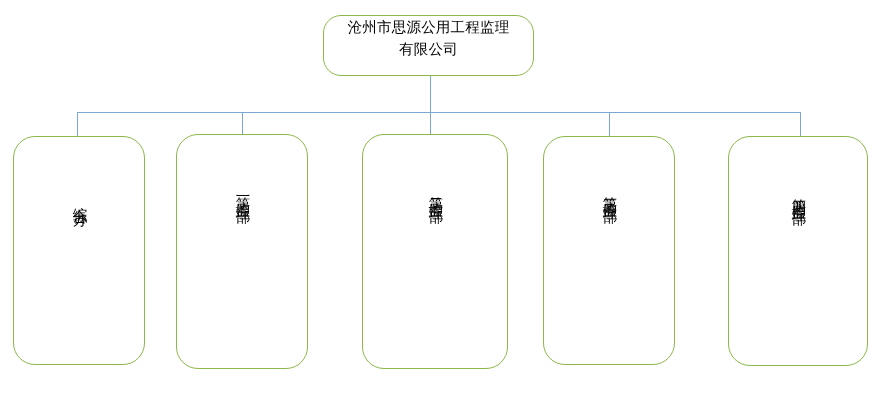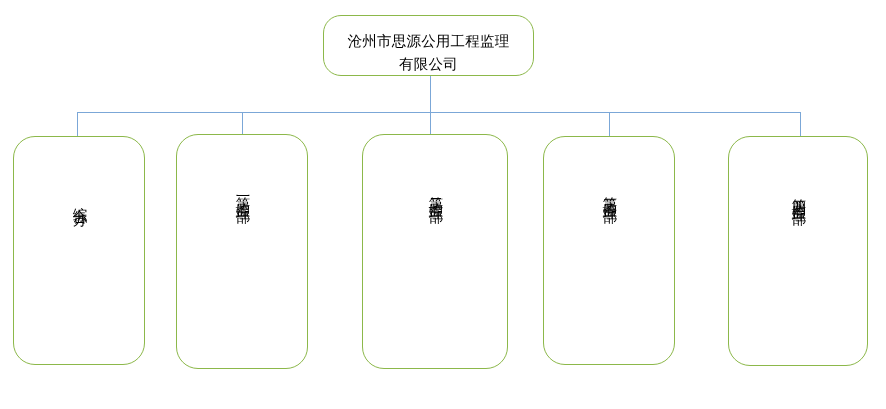--- a/index.html
+++ b/index.html
@@ -17,21 +17,21 @@
   }
 
   
   .node {
     position: absolute;
     box-sizing: border-box;
     background: #ffffff;
     border: 1px solid #8cb84a;
     border-radius: 22px;
     display: flex;
-    align-items: flex-end;
+    align-items: flex-start;
     justify-content: center;
   }
   .node.root {
     border-radius: 18px;
   }
   .root-label {
     font-size: 14.5px;
     line-height: 1.55;
     color: #000000;
     text-align: center;

